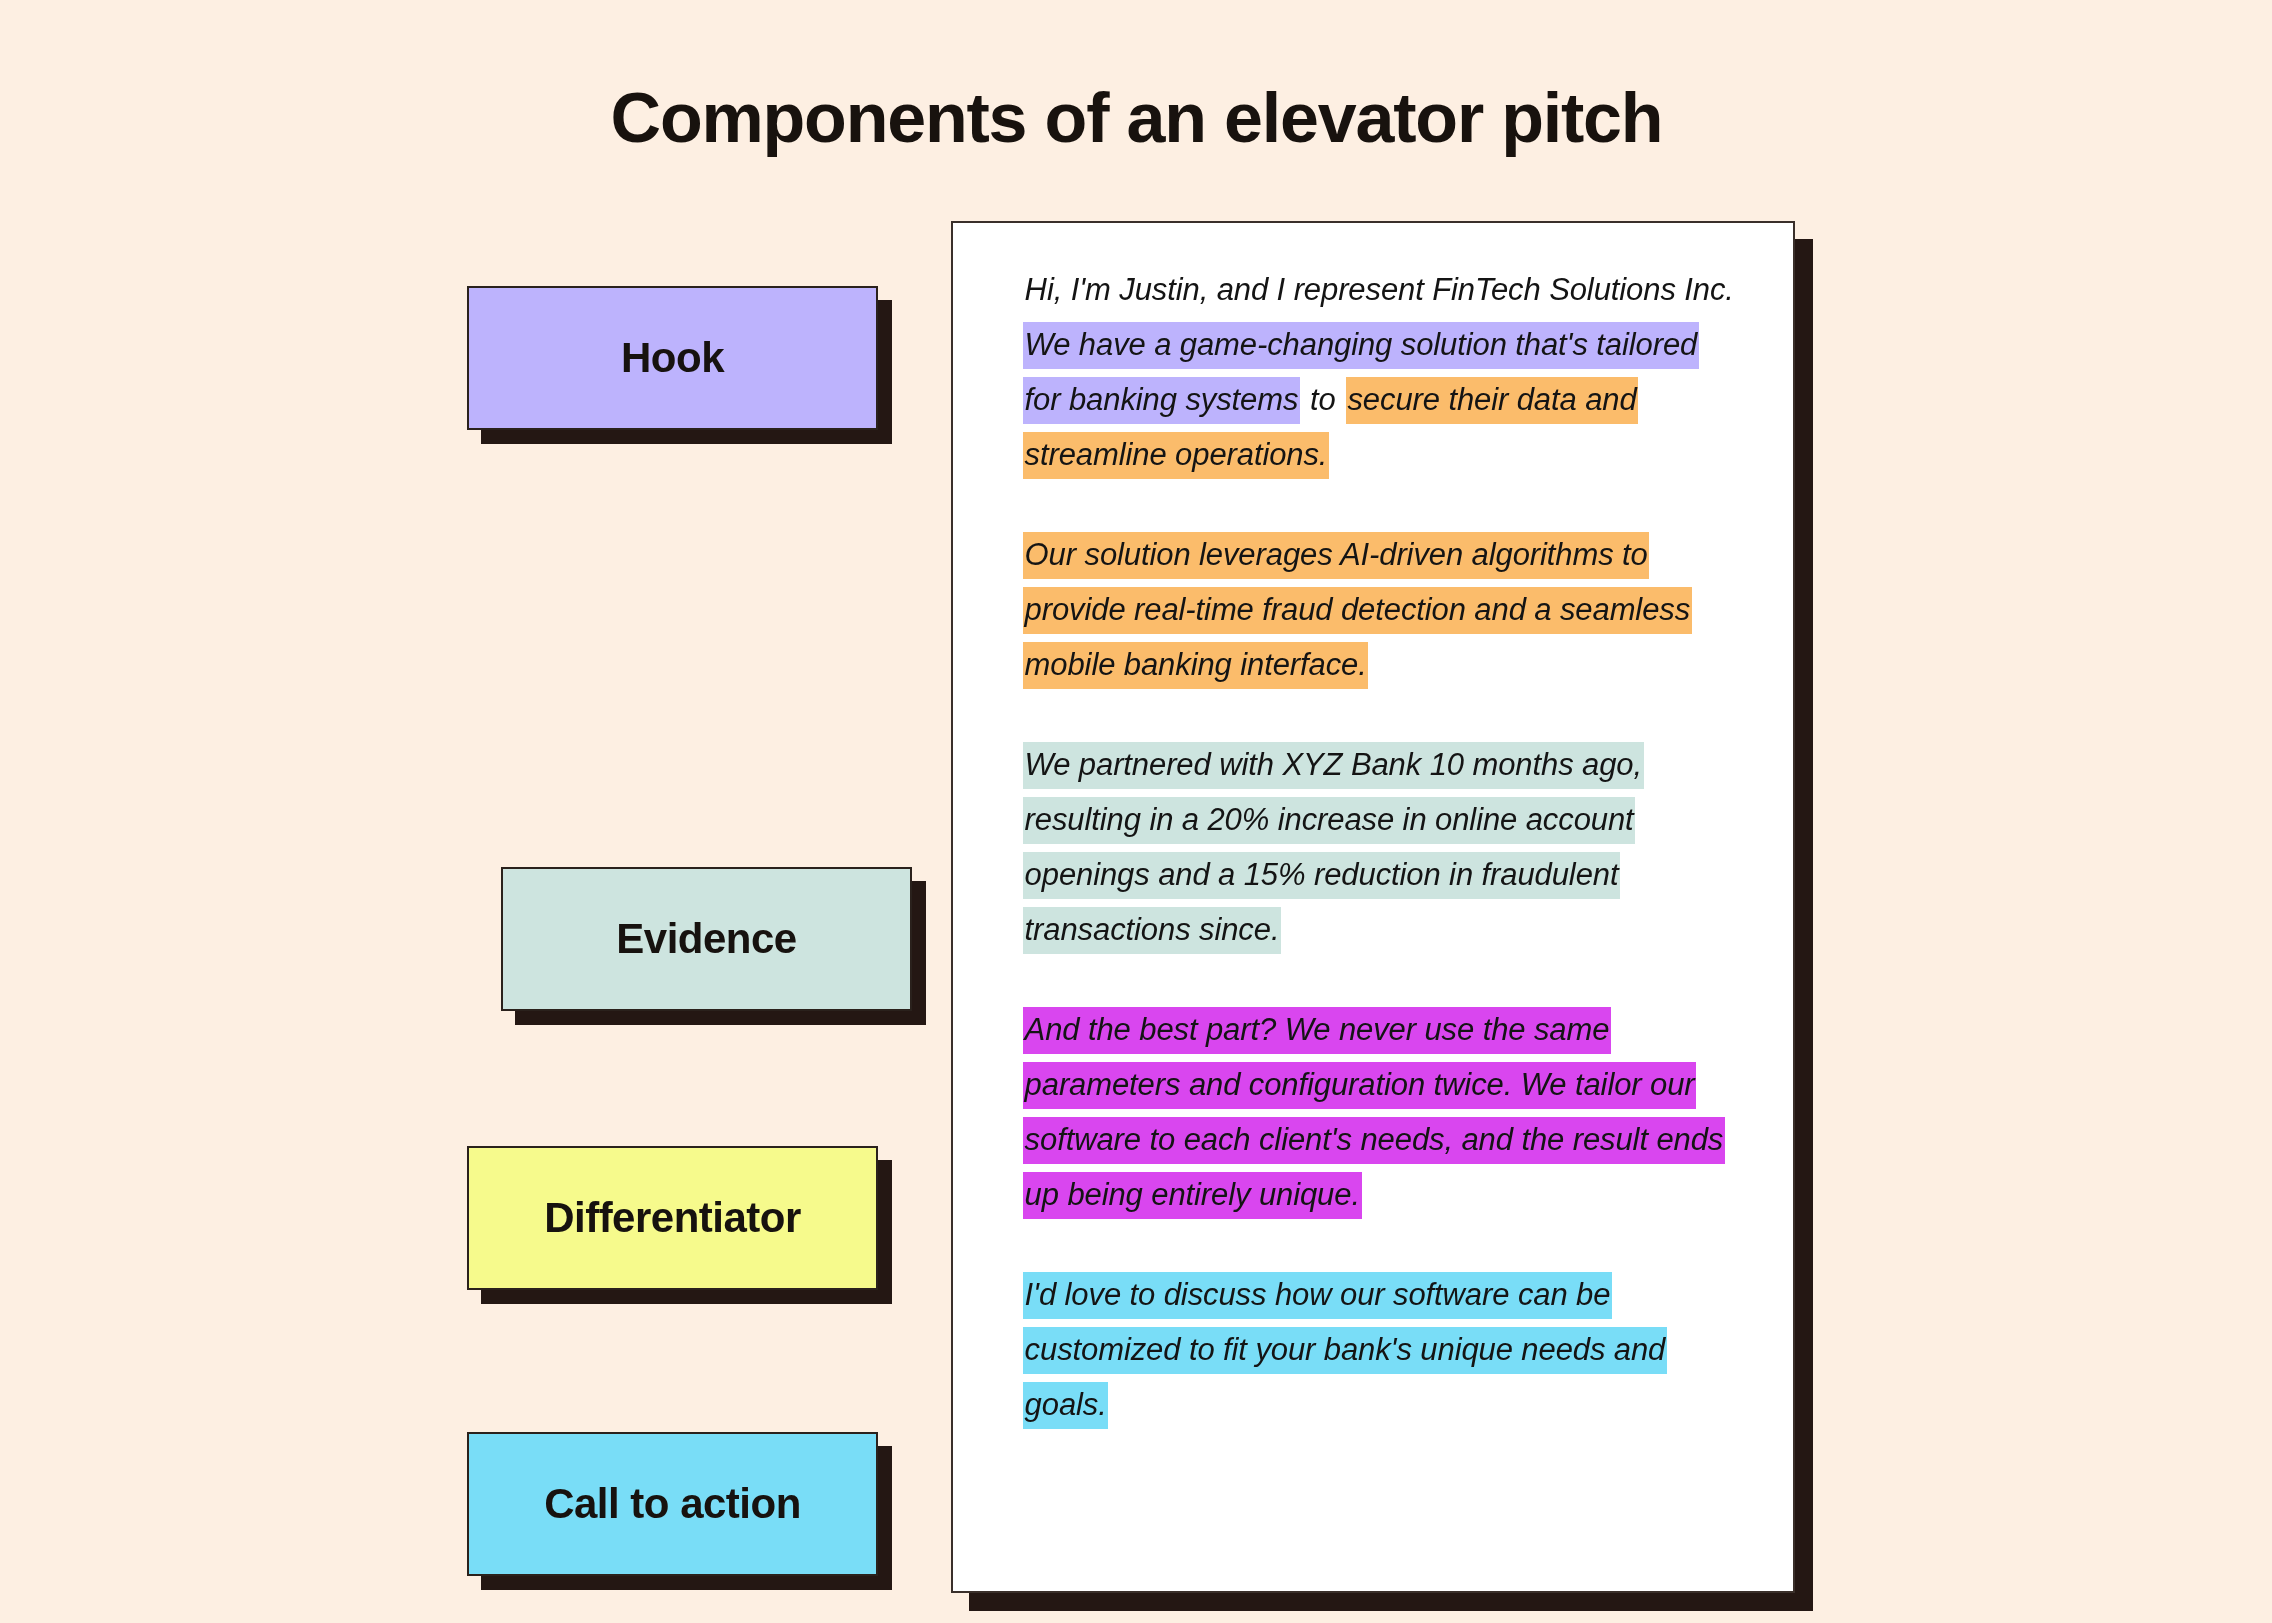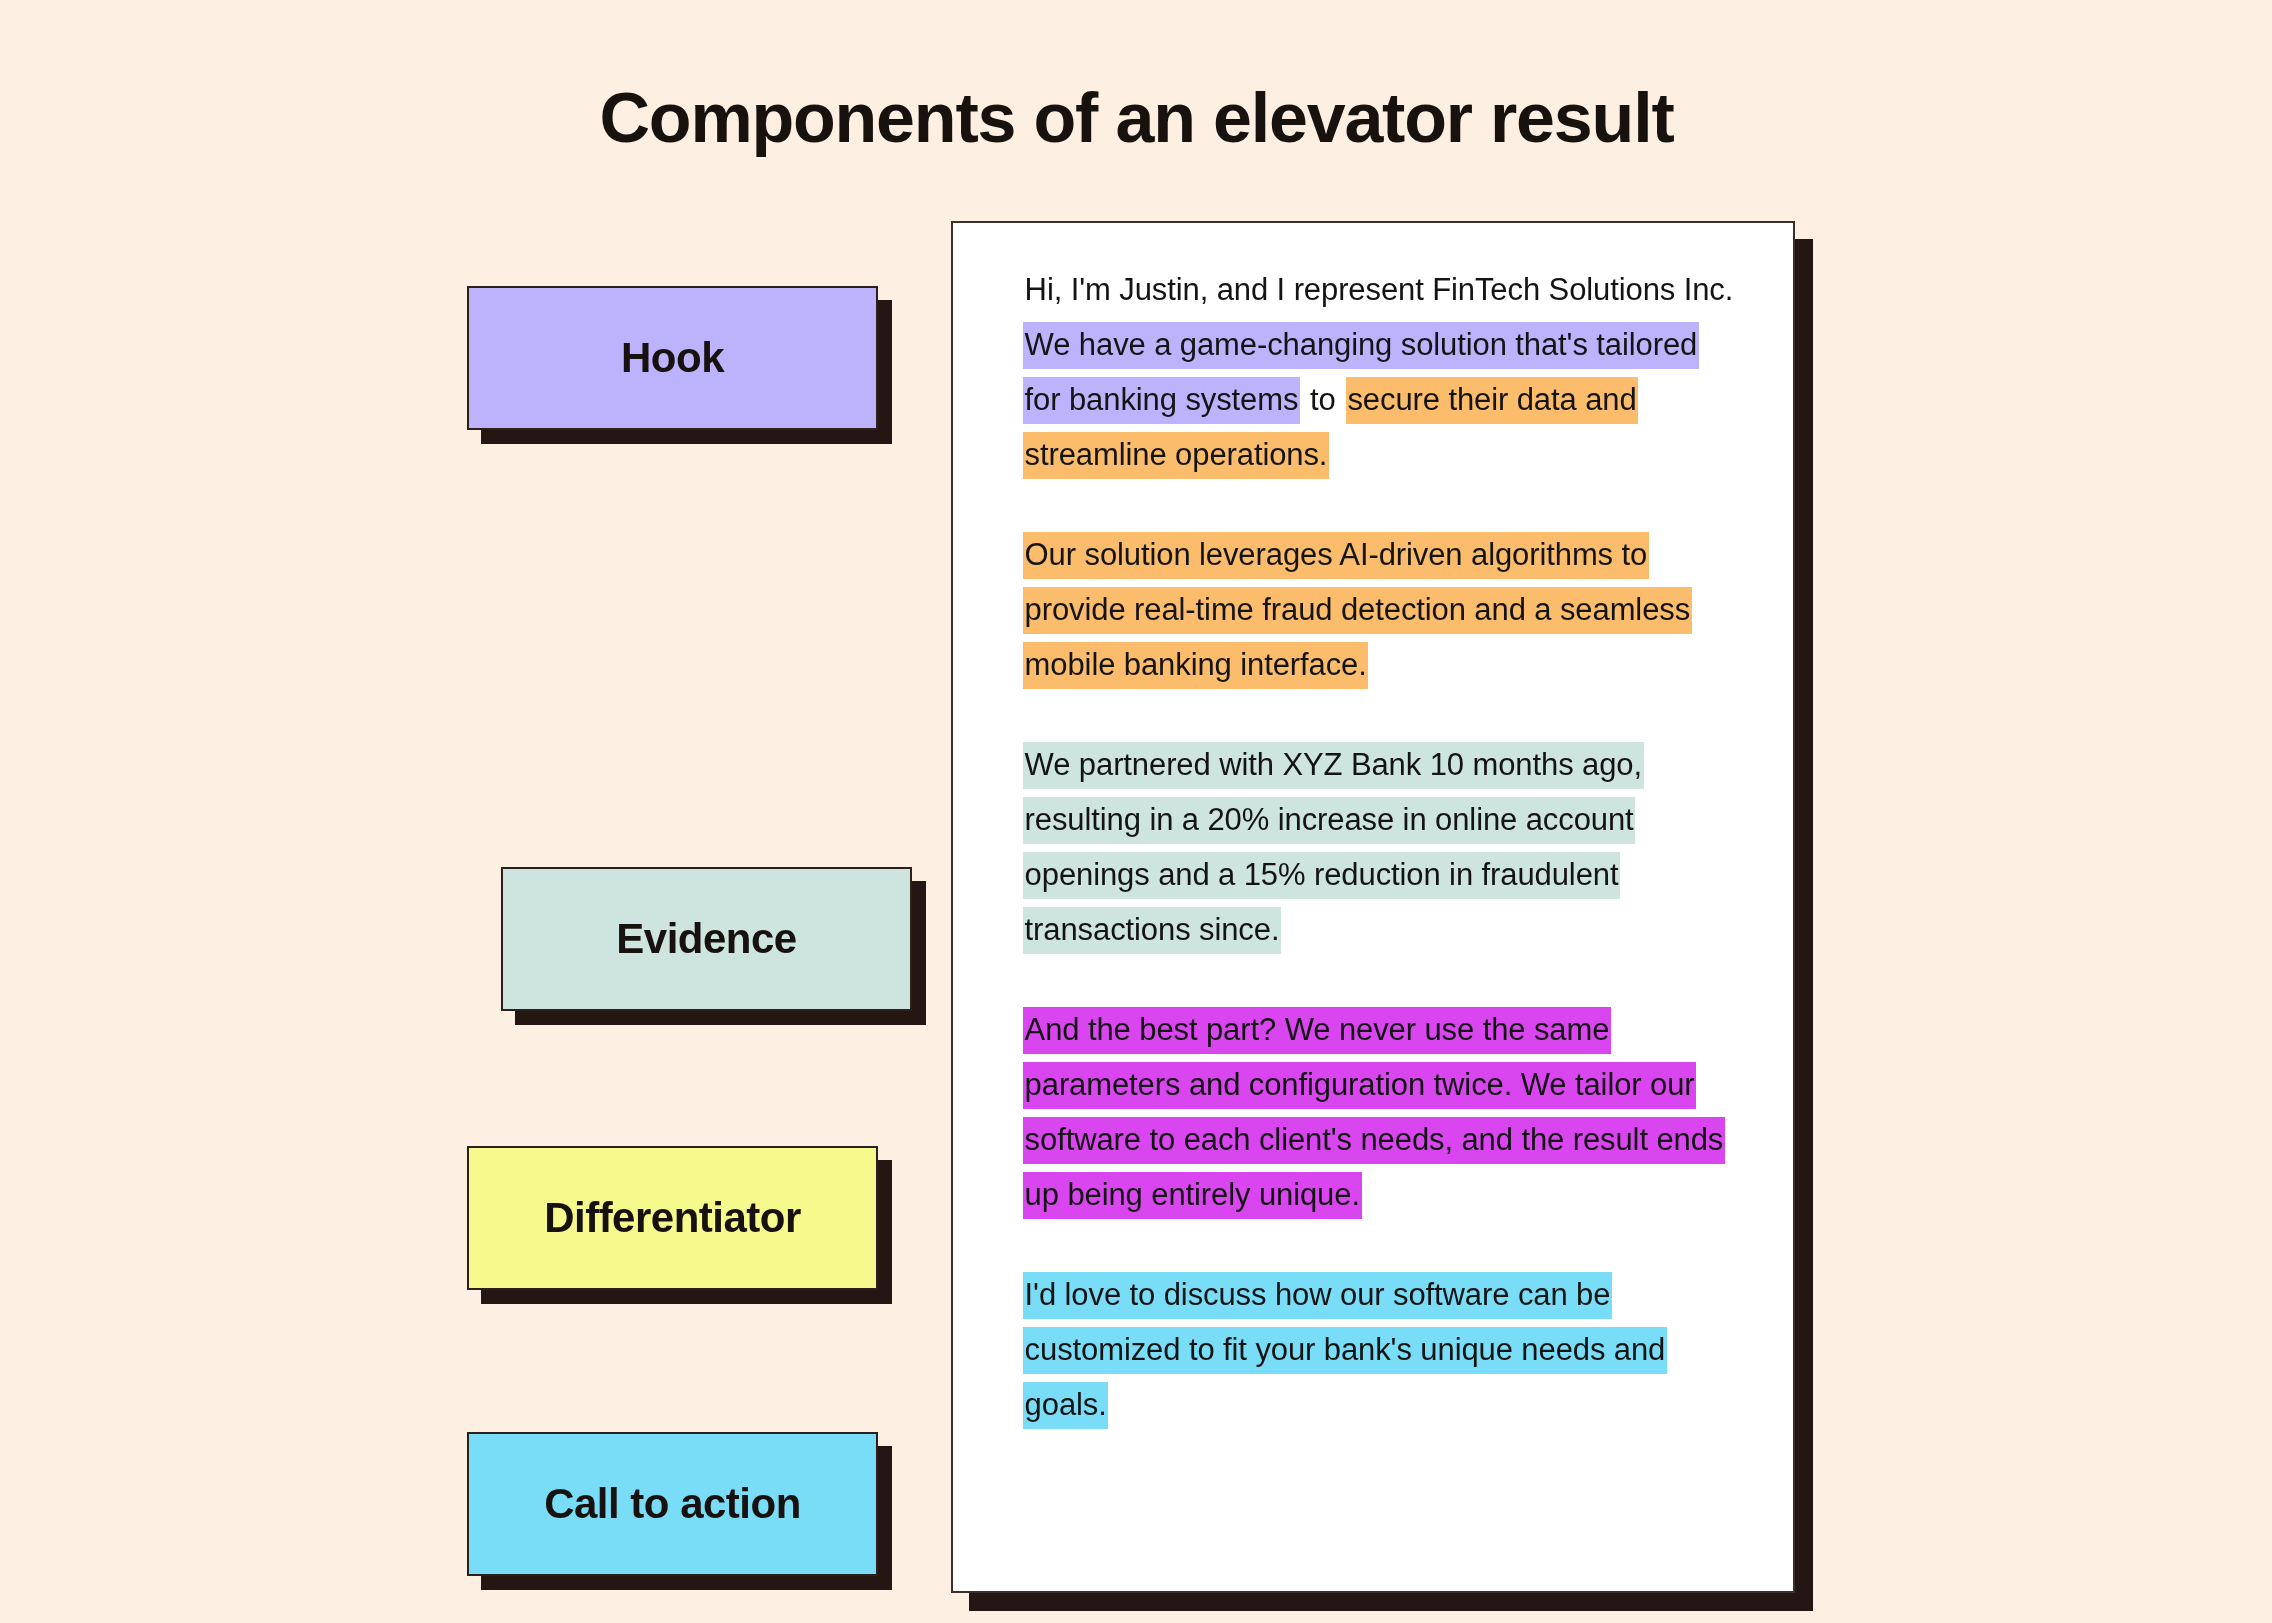--- a/index.html
+++ b/index.html
@@ -82,33 +82,34 @@
     margin: 0 0 45px 0;
     letter-spacing: -0.1px;
     font-family: "Liberation Sans", sans-serif;
   }
   .pitch-paragraph:last-child {
     margin-bottom: 0;
   }
   .seg {
     padding: 4.9px 1.6px 6.5px 1.6px;
     box-decoration-break: clone;
+    font-style: italic;
     -webkit-box-decoration-break: clone;
   }
   .seg-plain   { background: transparent; }
   .seg-hook    { background: #BDB3FD; }
   .seg-value   { background: #FBBC6B; }
   .seg-evidence{ background: #CDE4DF; }
   .seg-diff    { background: #d946ef; }
   .seg-cta     { background: #79DDF7; }
 </style>
 </head>
 <body>
 
-<h1 id="page-title">Components of an elevator result</h1>
+<h1 id="page-title">Components of an elevator pitch</h1>
 
 <div id="component-list" style="position: absolute; height: 1299px;">
     <div class="component-box" style="position: absolute; left: 0px; top: 0px; height: 144px; background: rgb(189, 179, 253);">
       <span class="component-box-label">Hook</span>
     </div>
     <div class="component-box" style="position: absolute; left: 0px; top: 581px; height: 144px; background: rgb(205, 228, 223); margin-left: 34px;">
       <span class="component-box-label">Evidence</span>
     </div>
     <div class="component-box" style="position: absolute; left: 0px; top: 860px; height: 144px; background: rgb(246, 250, 140);">
       <span class="component-box-label">Differentiator</span>

